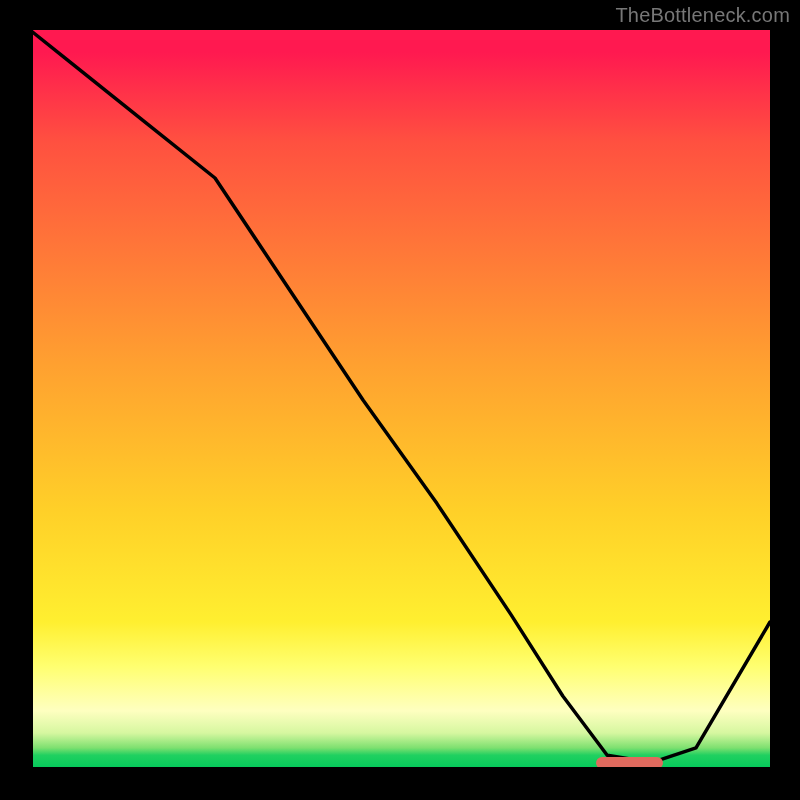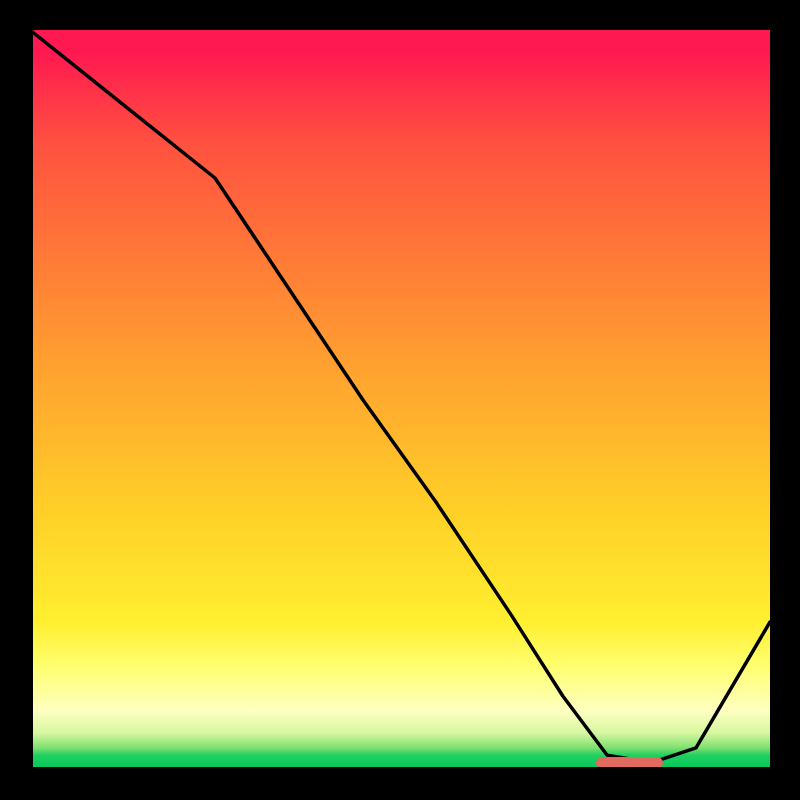--- a/index.html
+++ b/index.html
@@ -81,20 +81,21 @@
     top: 30px;
     width: 740px;
     height: 740px;
     overflow: visible;
   }
 </style>
 </head>
 <body>
 
 <div class="container">
+  <div class="watermark">TheBottleneck.com</div>
 
   <div class="plot-area"></div>
 
   <svg class="curve" viewBox="0 0 740 740" preserveAspectRatio="none">
     <path id="curve-path" fill="none" stroke="#000" stroke-width="3.5" stroke-linecap="round" stroke-linejoin="round" d="M0.0 0.0 L37.0 29.6 L111.0 88.8 L185.0 148.0 L259.0 259.0 L333.0 370.0 L407.0 473.6 L481.0 584.6 L532.8 666.0 L577.2 725.2 L621.6 732.6 L666.0 717.8 L740.0 592.0"></path>
   </svg>
 
   <div class="marker" id="valley-marker" style="left: 596.1px; top: 756.6px; width: 66.6px;"></div>
 
   <div class="axis-left"></div>

